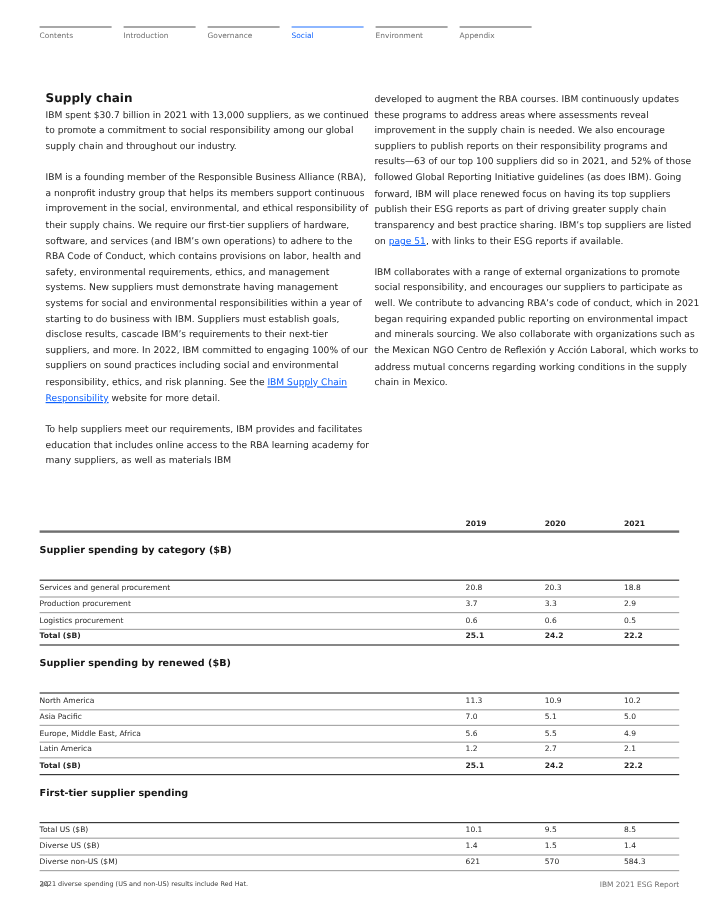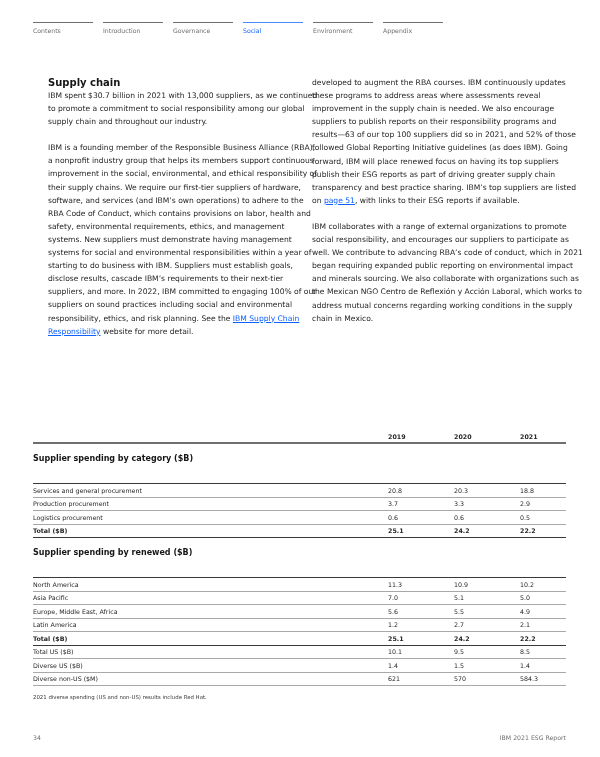--- a/index.html
+++ b/index.html
@@ -7,21 +7,21 @@
          font-family: "DejaVu Sans", sans-serif; color: #161616; }
 
   
   .nav { position: absolute; top: 22px; left: 33px; display: flex; gap: 0; }
   .nav-item { width: 60px; margin-right: 10px; border-top: 1px solid #6f6f6f;
               padding-top: 4px; font-size: 6.2px; color: #6f6f6f; cursor: pointer; }
   .nav-item.active { border-top-color: #4589ff; color: #0f62fe; }
 
   
   .col { position: absolute; top: 76px; width: 272px; font-size: 7.6px; line-height: 13.1px; color: #262626; }
-  .col.left { left: 48px; }
+  .col.left { left: 38px; }
   .col.right { left: 312px; }
   .col p { margin: 0 0 13px 0; }
   .section-title { font-size: 10px; font-weight: bold; color: #161616; line-height: 13px; margin: 0; }
   a.link { color: #0f62fe; text-decoration: underline; text-align: center; }
 
   
   .tbl { position: absolute; left: 33px; top: 428px; width: 533px; font-size: 6.3px; color: #262626; }
   .tbl-head { display: flex; height: 12px; align-items: flex-end; padding-bottom: 2px;
               border-bottom: 2px solid #6f6f6f; font-weight: bold; }
   .row { display: flex; align-items: center; height: 12.5px; border-bottom: 1px solid #a8a8a8; }
@@ -46,20 +46,21 @@
   <div class="nav-item">Governance</div>
   <div class="nav-item active">Social</div>
   <div class="nav-item">Environment</div>
   <div class="nav-item">Appendix</div>
 </div>
 
 <div class="col left">
   <h2 class="section-title">Supply chain</h2>
   <p>IBM spent $30.7 billion in 2021 with 13,000 suppliers, as we continued to promote a commitment to social responsibility among our global supply chain and throughout our industry.</p>
   <p><span>IBM is a founding member of the Responsible Business Alliance (RBA), a nonprofit industry group that helps its members support continuous improvement in the social, environmental, and ethical responsibility of their supply chains. We require our first-tier suppliers of hardware, software, and services (and IBM’s own operations) to adhere to the RBA Code of Conduct, which contains provisions on labor, health and safety, environmental requirements, ethics, and management systems. New suppliers must demonstrate having management systems for social and environmental responsibilities within a year of starting to do business with IBM. Suppliers must establish goals, disclose results, cascade IBM’s requirements to their next-tier suppliers, and more. In 2022, IBM committed to engaging 100% of our suppliers on sound practices including social and environmental responsibility, ethics, and risk planning. See the </span><a class="link">IBM Supply Chain Responsibility</a><span> website for more detail.</span></p>
+  <p>To help suppliers meet our requirements, IBM provides and facilitates education that includes online access to the RBA learning academy for many suppliers, as well as materials IBM</p>
 </div>
 
 <div class="col right">
   <p><span>developed to augment the RBA courses. IBM continuously updates these programs to address areas where assessments reveal improvement in the supply chain is needed. We also encourage suppliers to publish reports on their responsibility programs and results—63 of our top 100 suppliers did so in 2021, and 52% of those followed Global Reporting Initiative guidelines (as does IBM). Going forward, IBM will place renewed focus on having its top suppliers publish their ESG reports as part of driving greater supply chain transparency and best practice sharing. IBM’s top suppliers are listed on </span><a class="link">page 51</a><span>, with links to their ESG reports if available.</span></p>
   <p>IBM collaborates with a range of external organizations to promote social responsibility, and encourages our suppliers to participate as well. We contribute to advancing RBA’s code of conduct, which in 2021 began requiring expanded public reporting on environmental impact and minerals sourcing. We also collaborate with organizations such as the Mexican NGO Centro de Reflexión y Acción Laboral, which works to address mutual concerns regarding working conditions in the supply chain in Mexico.</p>
 </div>
 
 <div class="tbl">
   <div class="tbl-head">
     <span class="label"></span>
@@ -117,20 +118,21 @@
         <span class="v">1.2</span>
         <span class="v">2.7</span>
         <span class="v last">2.1</span>
       </div>
       <div class="row total">
         <span class="label">Total ($B)</span>
         <span class="v">25.1</span>
         <span class="v">24.2</span>
         <span class="v last">22.2</span>
       </div>
+      <div class="group-title">First-tier supplier spending</div>
       <div class="row">
         <span class="label">Total US ($B)</span>
         <span class="v">10.1</span>
         <span class="v">9.5</span>
         <span class="v last">8.5</span>
       </div>
       <div class="row">
         <span class="label">Diverse US ($B)</span>
         <span class="v">1.4</span>
         <span class="v">1.5</span>

